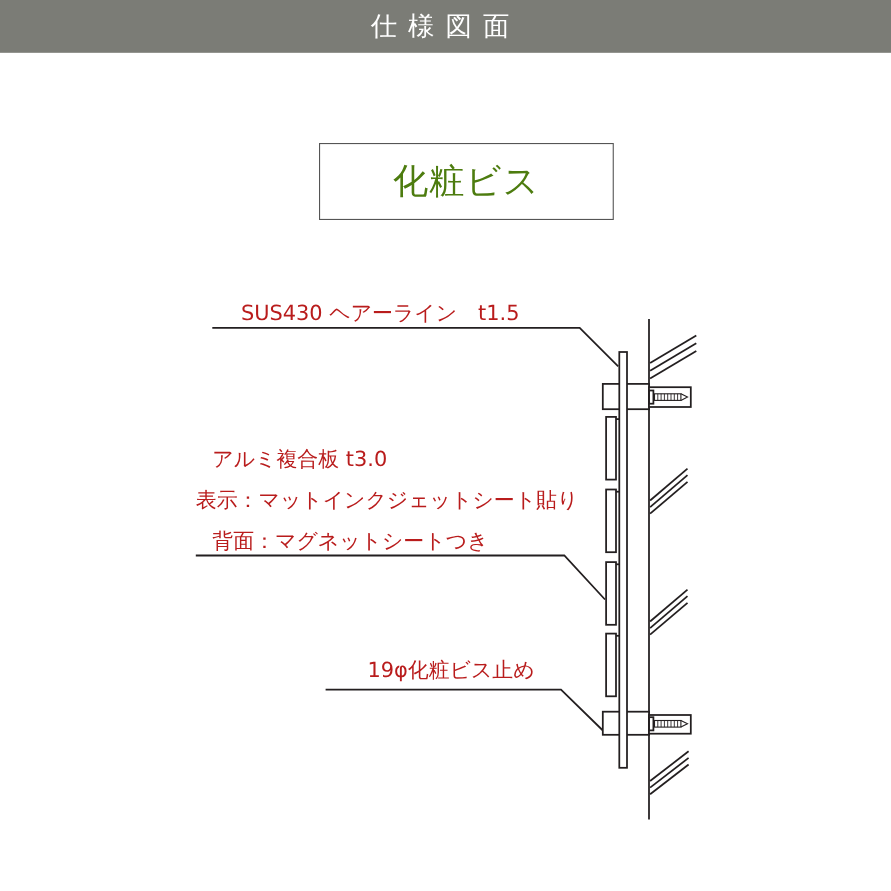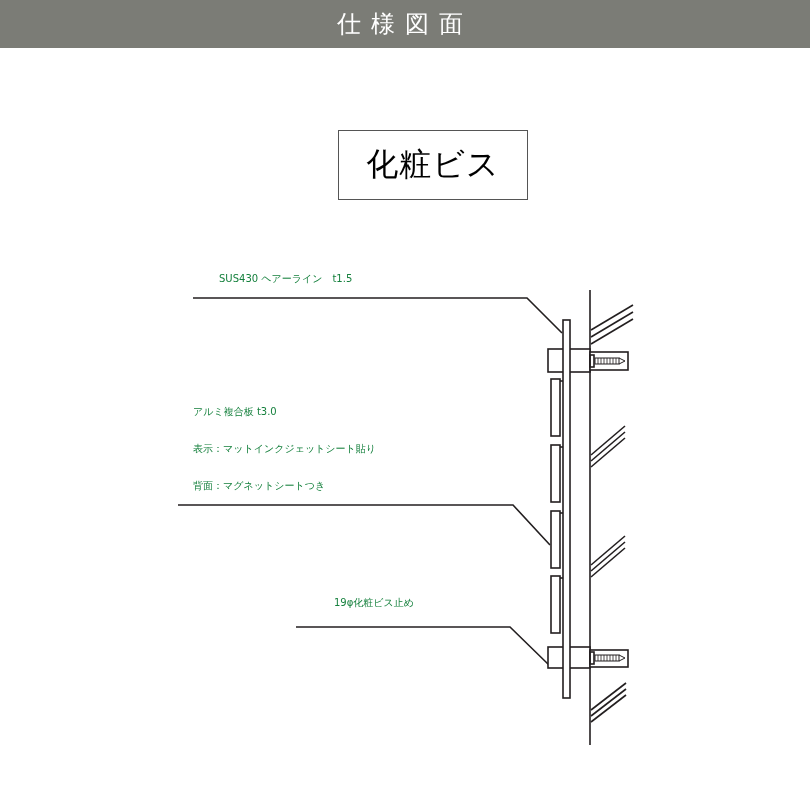--- a/index.html
+++ b/index.html
@@ -7,44 +7,44 @@
       width: 810px; height: 810px; background: #ffffff; position: relative; overflow: hidden;
       font-family: "DejaVu Sans", sans-serif; color: #231f20;
     }
     .header {
       position: absolute; left: 0; top: 0; width: 810px; height: 48px;
       background: #7b7c76; color: #ffffff;
       display: flex; align-items: center; justify-content: center;
       font-size: 24px; letter-spacing: 10px; font-weight: normal;
     }
     .title-box {
-      position: absolute; left: 290px; top: 130px; width: 190px; height: 70px;
+      position: absolute; left: 290px; top: 130px; width: 268px; height: 70px;
       border: 1px solid #555; box-sizing: border-box;
       display: flex; align-items: center; justify-content: center;
-      font-size: 32px; color: #000000; letter-spacing: 1px; margin-left: 48px;
+      font-size: 32px; color: #4d7c0f; letter-spacing: 1px;
     }
     .label {
-      position: absolute; font-size: 10px; color: #15803d; white-space: nowrap;
+      position: absolute; font-size: 19px; color: #b91c1c; white-space: nowrap;
     }
     svg.drawing { position: absolute; left: 0; top: 0; }
   </style>
 </head>
 <body>
 
 <div class="header">
   <span>仕様図面</span>
 </div>
 
 <div class="title-box">
   <span>化粧ビス</span>
 </div>
 
 <div class="label" style="left:219px; top:272px;">SUS430 ヘアーライン　t1.5</div>
 <div class="label" style="left:193px; top:405px;">アルミ複合板 t3.0</div>
-<div class="label" style="left:193px; top:442px;">表示：マットインクジェットシート貼り</div>
+<div class="label" style="left:178px; top:442px;">表示：マットインクジェットシート貼り</div>
 <div class="label" style="left:193px; top:479px;font-family:Liberation Serif, serif;">背面：マグネットシートつき</div>
 <div class="label" style="left:334px; top:596px;">19φ化粧ビス止め</div>
 
 <svg class="drawing" width="810" height="810" viewBox="0 0 810 810">
   <g fill="none" stroke="#231f20" stroke-width="1.6">
 
     <polyline points="193,298 527,298 562,333"></polyline>
     <polyline points="178,505 513,505 550,545"></polyline>
     <polyline points="296,627 510,627 549,665"></polyline>
 

